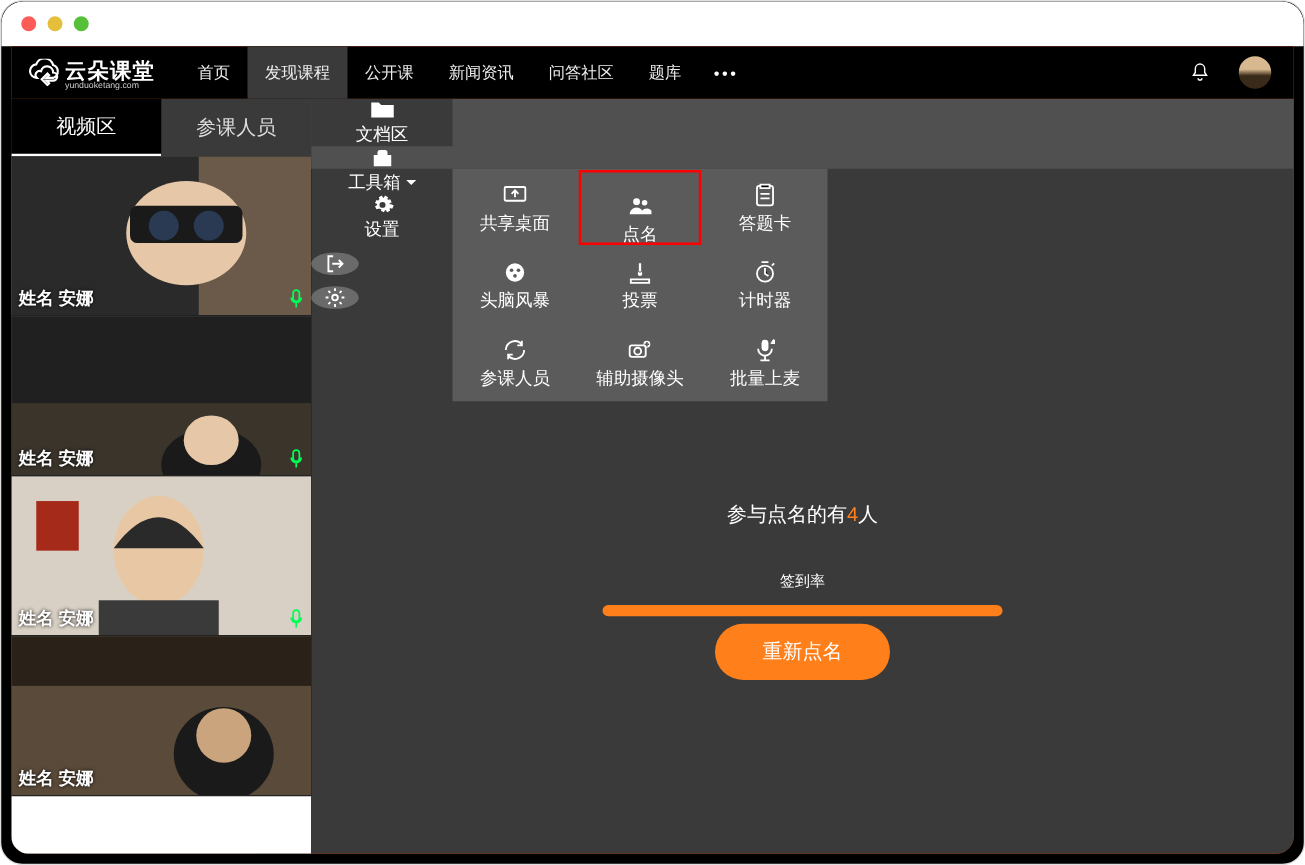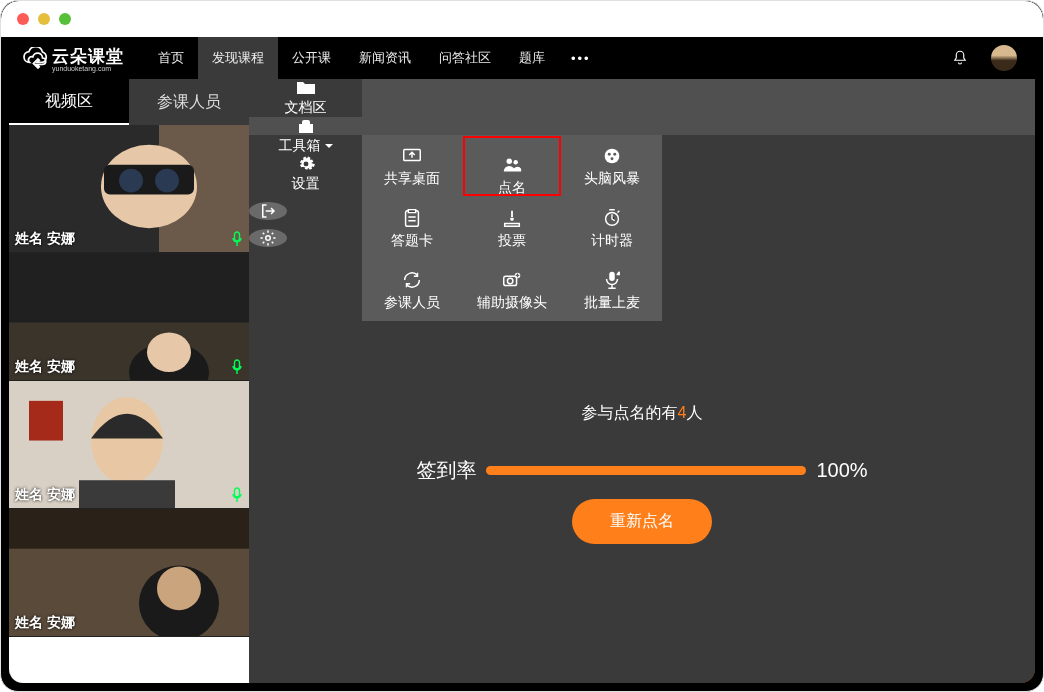--- a/index.html
+++ b/index.html
@@ -46,21 +46,21 @@
   .circle-btn.last { margin-right: 14px; }
 
   .toolbox { position: absolute; left: 113px; top: 56px; width: 300px; background: #5b5b5b; display: grid; grid-template-columns: repeat(3, 1fr); z-index: 5; }
   .tool { height: 62px; display: flex; flex-direction: column; align-items: center; justify-content: center; color: #fff; font-size: 14px; cursor: pointer; gap: 3px; }
   .tool.highlight { outline: 2px solid #ff0000; outline-offset: -3px; justify-content: flex-end; }
   .tool svg { width: 22px; height: 22px; }
 
   .main-content { flex: 1; position: relative; color: #fff; }
   .status { position: absolute; top: 265px; left: 0; right: 0; text-align: center; font-size: 16px; line-height: 26px; }
   .status .orange { color: #ff7f1a; }
-  .progress-row { position: absolute; top: 322px; left: 0; right: 0; display: flex; align-items: center; justify-content: center; gap: 10px; font-size: 20px; }
+  .progress-row { position: absolute; top: 322px; left: 0; right: 0; display: flex; align-items: center; justify-content: center; gap: 10px; font-size: 12px; flex-direction: column; }
   .progress-bar { width: 320px; height: 9px; border-radius: 5px; background: #ff7f1a; }
   .redo { position: absolute; top: 364px; left: 50%; transform: translateX(-50%); background: #ff7f1a; color: #fff; border-radius: 24px; padding: 12px 38px; font-size: 16px; cursor: pointer; border: none; }
 
   .ico { fill: #fff; }
 </style>
 </head>
 <body>
 
 <div class="window">
   <div class="titlebar">
@@ -212,33 +212,33 @@
           <div class="tool highlight">
             <svg viewBox="0 0 24 24">
                 <circle cx="9" cy="8" r="3" class="ico"></circle>
                 <circle cx="16" cy="9" r="2.4" class="ico"></circle>
                 <path class="ico" d="M3 19a6 6 0 0112 0zM13 19a5 5 0 019-3v3z"></path>
               </svg>
             <span>点名</span>
           </div>
           <div class="tool">
             <svg viewBox="0 0 24 24">
+                <rect x="5" y="4" width="14" height="17" rx="2" fill="none" stroke="#fff" stroke-width="1.6"></rect>
+                <path d="M8 3h8v3H8zM8 11h8M8 15h8" stroke="#fff" stroke-width="1.6"></path>
+              </svg>
+            <span>答题卡</span>
+          </div>
+          <div class="tool">
+            <svg viewBox="0 0 24 24">
                 <circle cx="12" cy="12" r="8" class="ico"></circle>
                 <circle cx="9" cy="10" r="1.6" fill="#5b5b5b"></circle>
                 <circle cx="15" cy="10" r="1.6" fill="#5b5b5b"></circle>
                 <circle cx="12" cy="15" r="1.6" fill="#5b5b5b"></circle>
               </svg>
             <span>头脑风暴</span>
-          </div>
-          <div class="tool">
-            <svg viewBox="0 0 24 24">
-                <rect x="5" y="4" width="14" height="17" rx="2" fill="none" stroke="#fff" stroke-width="1.6"></rect>
-                <path d="M8 3h8v3H8zM8 11h8M8 15h8" stroke="#fff" stroke-width="1.6"></path>
-              </svg>
-            <span>答题卡</span>
           </div>
           <div class="tool">
             <svg viewBox="0 0 24 24">
                 <path class="ico" d="M11 4v8h2V4zM10 13a2 2 0 114 0 2 2 0 01-4 0z"></path>
                 <path d="M4 18h16v3H4z" fill="none" stroke="#fff" stroke-width="1.6"></path>
               </svg>
             <span>投票</span>
           </div>
           <div class="tool">
             <svg viewBox="0 0 24 24">

